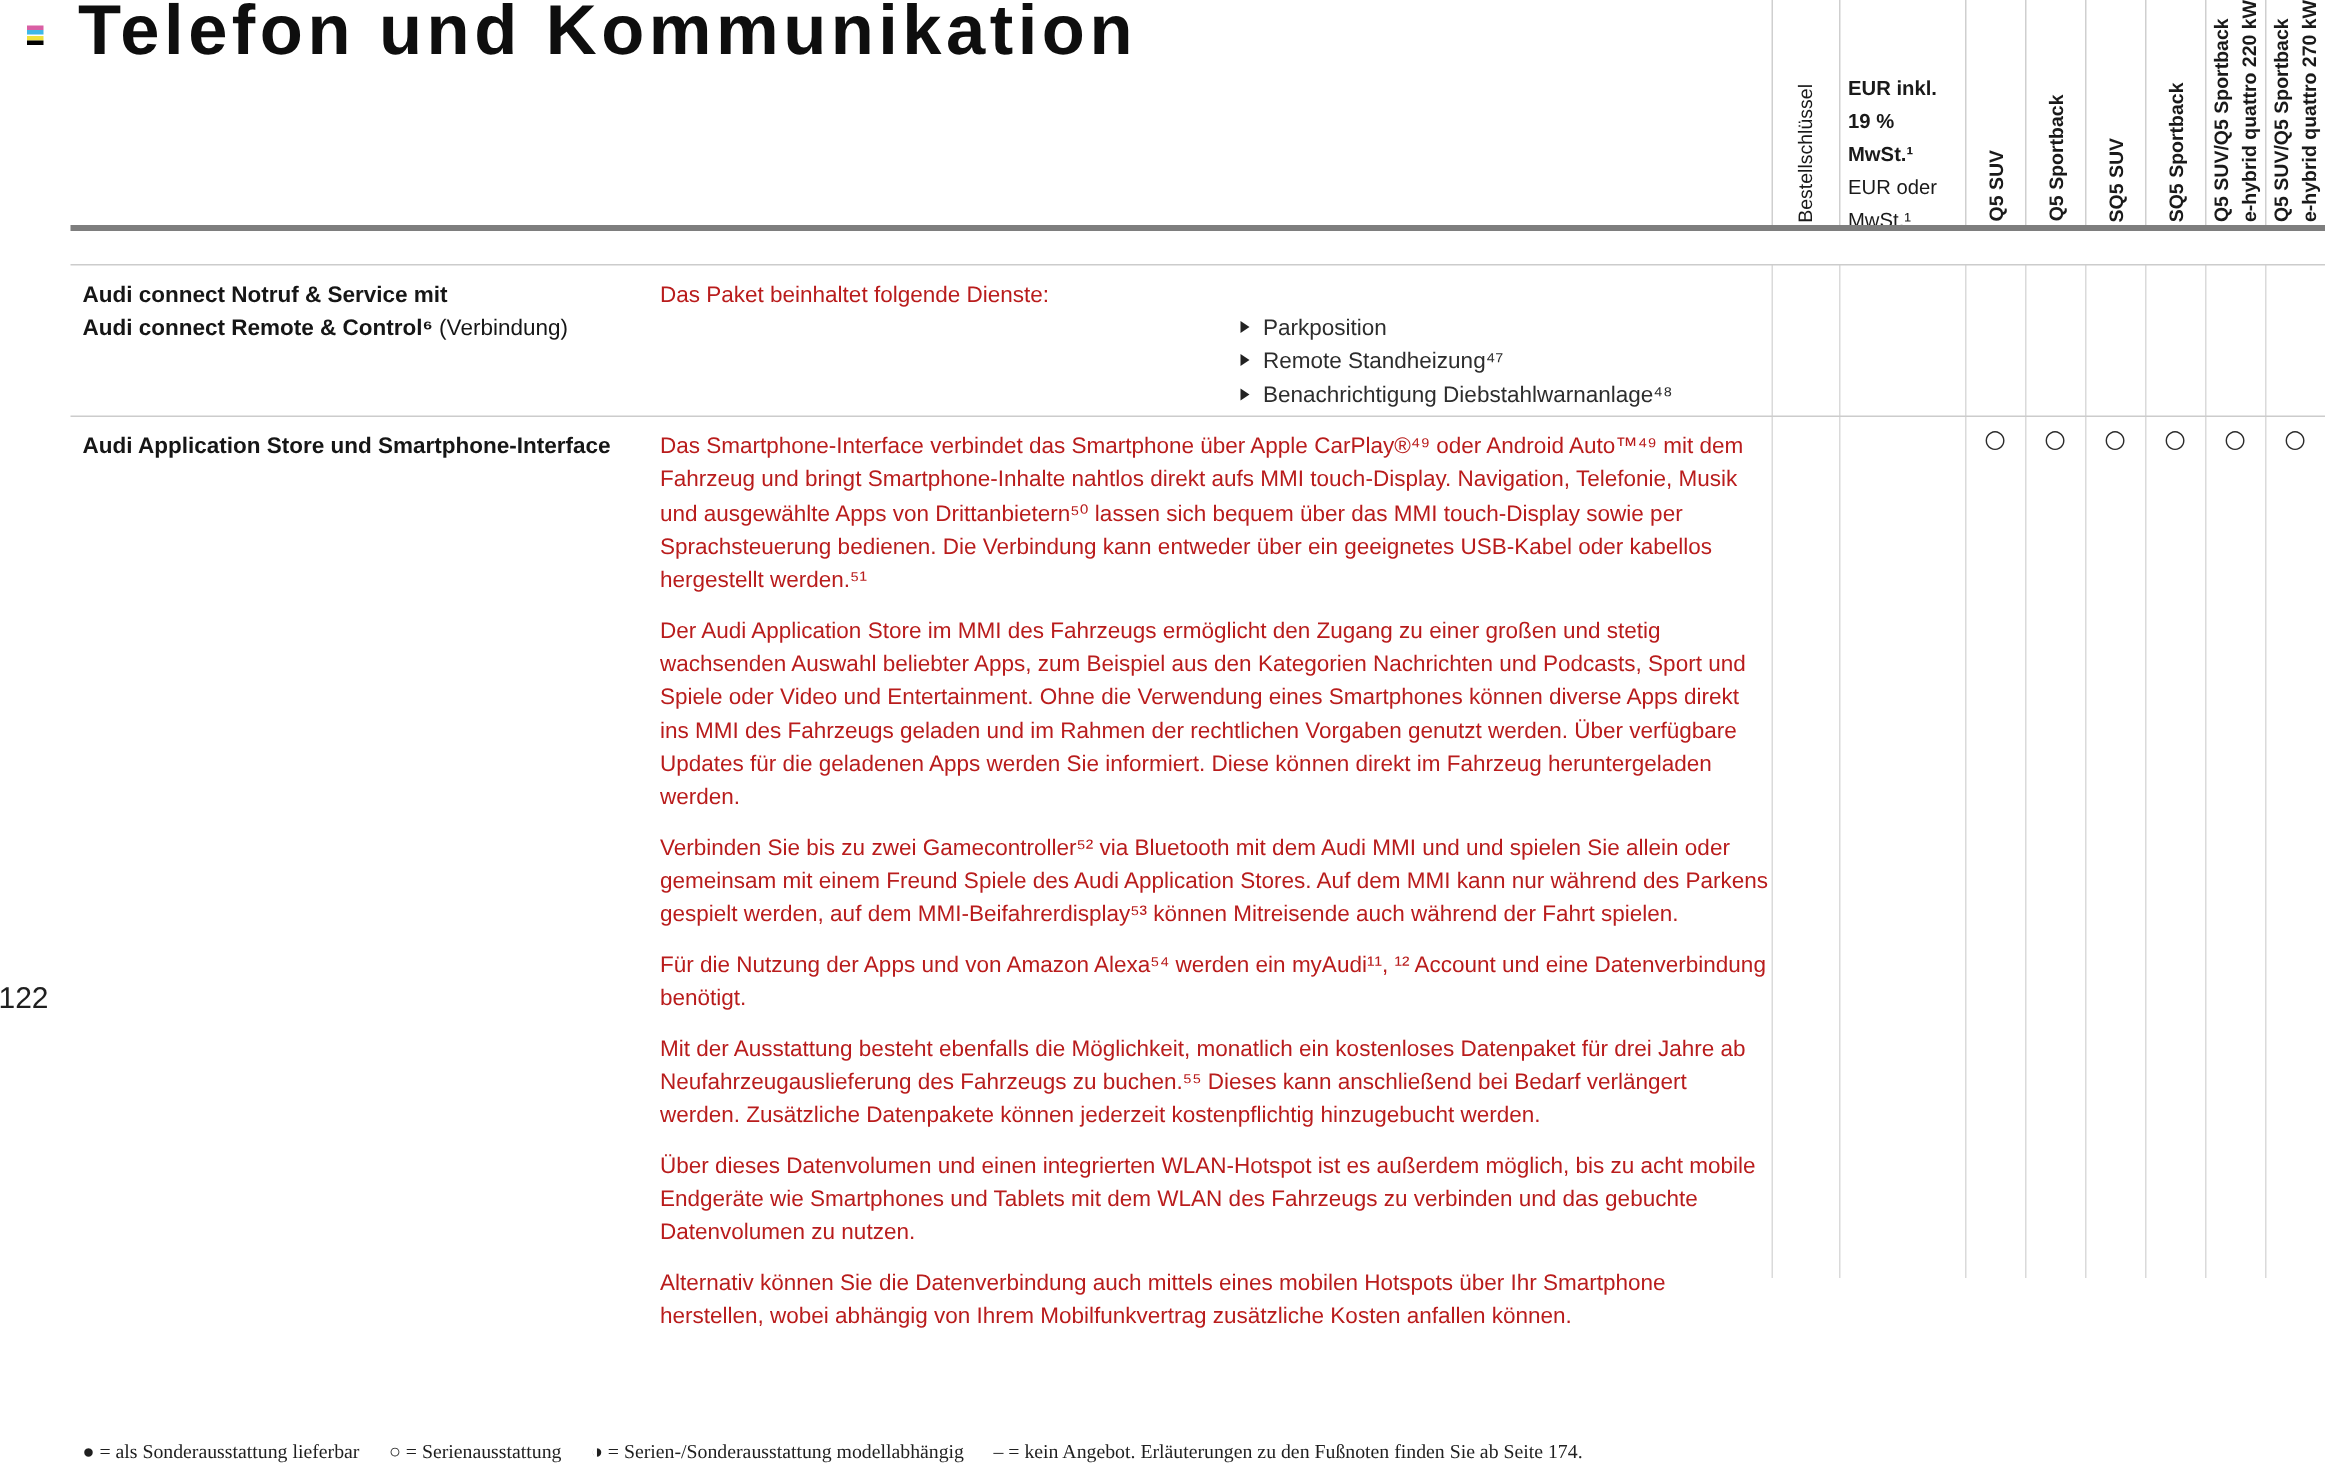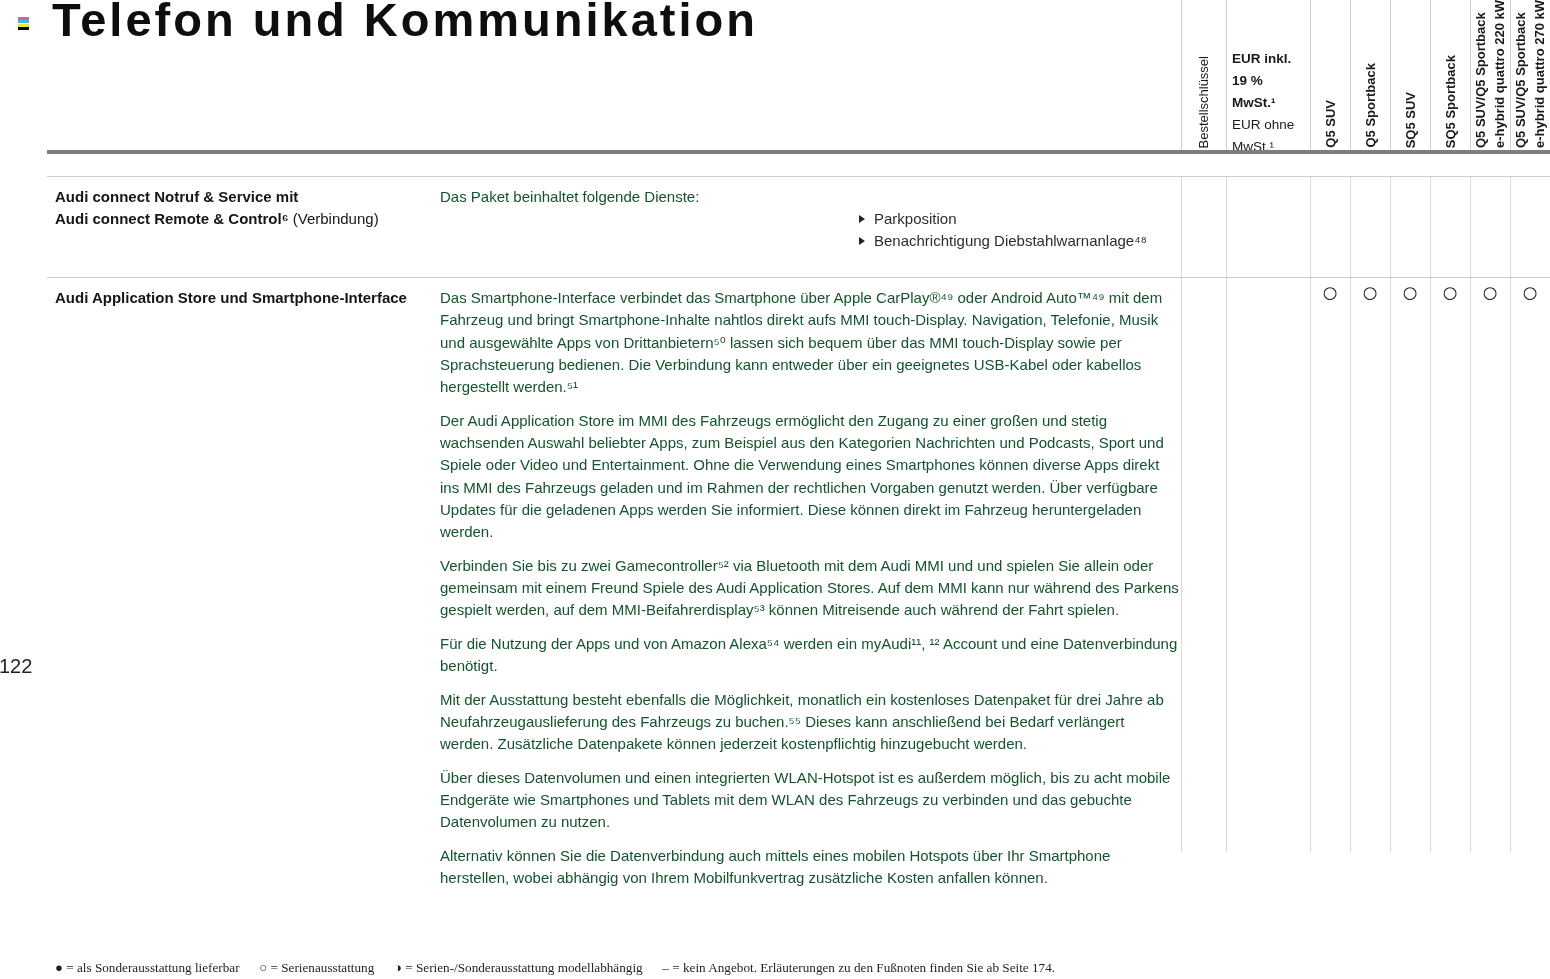--- a/index.html
+++ b/index.html
@@ -31,26 +31,26 @@
   .rot span{display:block;}
   
   .price-head{position:absolute;left:1232px;top:48px;width:76px;font-size:13.5px;line-height:22px;color:#1a1a1a;}
   .price-head .b{font-weight:700;}
   
   .row{position:absolute;left:47px;width:1503px;border-top:1px solid #cccccc;box-sizing:border-box;}
   .row1{top:176px;height:101px;}
   .row2{top:277px;height:575px;}
   .feature-label{position:absolute;left:8px;top:9px;width:370px;font-size:15px;line-height:22.3px;color:#161616;}
   .feature-label .b{font-weight:700;}
-  .row-content{position:absolute;left:393px;top:9px;width:740px;font-size:15px;line-height:22.35px;color:#14532d;}
+  .row-content{position:absolute;left:393px;top:9px;width:740px;font-size:15px;line-height:22.35px;color:#b91c1c;}
   .row-content p{margin:0 0 11px 0;}
   .row-content p:last-child{margin-bottom:0;}
   .bullets{position:absolute;top:31px;width:370px;font-size:15px;line-height:22.3px;color:#2d2d2d;}
   .bullets-left{left:393px;}
-  .bullets-right{left:812px;}
+  .bullets-right{left:780px;}
   .bullet{display:flex;align-items:baseline;}
   .tri{
     flex:0 0 auto;width:0;height:0;margin-right:9px;position:relative;top:-1px;
     border-left:6px solid #222;border-top:4.5px solid transparent;border-bottom:4.5px solid transparent;
   }
   
   .mark{
     position:absolute;top:283px;width:40px;text-align:center;
     font-size:16.5px;color:#2b2b2b;font-family:"DejaVu Sans",sans-serif;
   }
@@ -84,21 +84,21 @@
   <div class="vline-h" style="left:1470px"></div>
   <div class="vline-h" style="left:1510px"></div>
 
   <div class="rot-col" style="left:1181px;width:45px">
     <div class="rot">Bestellschlüssel</div>
   </div>
 
   <div class="price-head">
     <div class="b">EUR inkl.</div>
     <div class="b">19 % MwSt.¹</div>
-    <div>EUR ohne</div>
+    <div>EUR oder</div>
     <div>MwSt.¹</div>
   </div>
 
   <div class="rot-col" style="left:1310px;width:40px">
     <div class="rot bold">
         <span>Q5 SUV</span>
       </div>
   </div>
   <div class="rot-col" style="left:1350px;width:40px">
     <div class="rot bold">
@@ -147,20 +147,24 @@
       </div>
     </div>
     <div class="row-content">Das Paket beinhaltet folgende Dienste:</div>
     <div class="bullets bullets-right">
       <div class="bullet">
           <span class="tri"></span>
           <span>Parkposition</span>
         </div>
       <div class="bullet">
           <span class="tri"></span>
+          <span>Remote Standheizung⁴⁷</span>
+        </div>
+      <div class="bullet">
+          <span class="tri"></span>
           <span>Benachrichtigung Diebstahlwarnanlage⁴⁸</span>
         </div>
     </div>
   </div>
 
   <div class="row row2">
     <div class="feature-label">
       <div class="b">Audi Application Store und Smartphone-Interface</div>
     </div>
     <div class="row-content">

